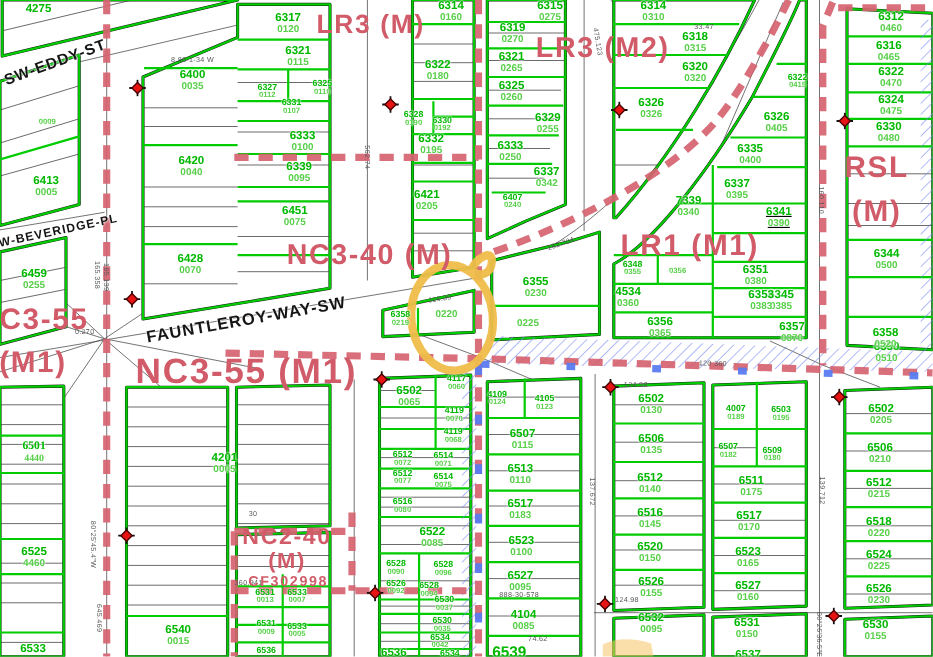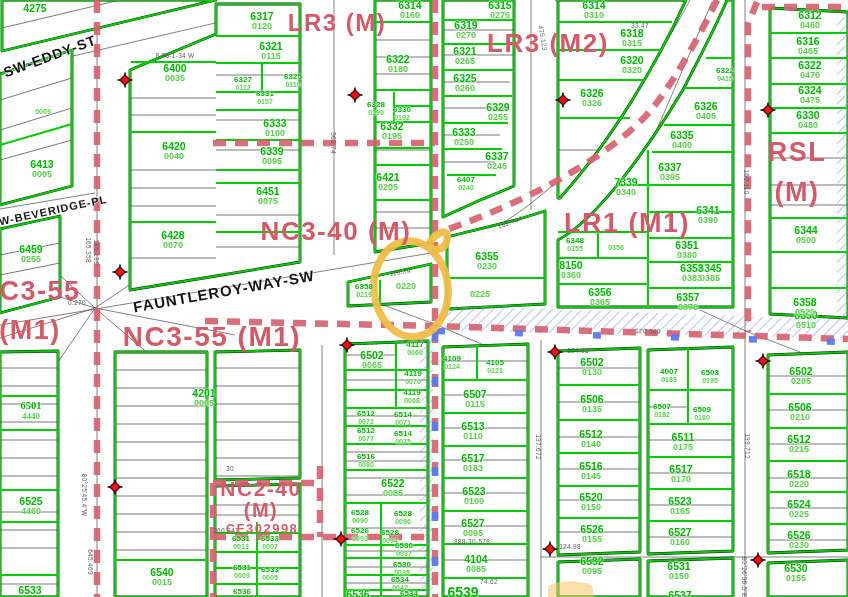--- a/index.html
+++ b/index.html
@@ -229,21 +229,21 @@
       </div>
     <div id="zoning-layer" class="lyr">
         <div class="zlbl" style="left: 337px; top: 23px; font-size: 24px;">LR3 (M)</div>
         <div class="zlbl" style="left: 548px; top: 43px; font-size: 26px;">LR3 (M2)</div>
         <div class="zlbl" style="left: 627px; top: 223px; font-size: 27px;">LR1 (M1)</div>
         <div class="zlbl" style="left: 797px; top: 152px; font-size: 27px;">RSL</div>
         <div class="zlbl" style="left: 797px; top: 192px; font-size: 27px;">(M)</div>
         <div class="zlbl" style="left: 336px; top: 231px; font-size: 26px;">NC3-40 (M)</div>
         <div class="zlbl" style="left: 40px; top: 291px; font-size: 27px;">C3-55</div>
         <div class="zlbl" style="left: 30px; top: 330px; font-size: 27px;">(M1)</div>
-        <div class="zlbl" style="left: 212px; top: 337px; font-size: 28px; text-align: right;">NC3-55 (M1)</div>
+        <div class="zlbl" style="left: 224px; top: 337px; font-size: 32px; text-align: right;">NC3-55 (M1)</div>
         <div class="zlbl" style="left: 261px; top: 488px; font-size: 21px;">NC2-40</div>
         <div class="zlbl" style="left: 261px; top: 510px; font-size: 20px;">(M)</div>
         <div class="zlbl" style="left: 262px; top: 528px; font-size: 13px;">CF302998</div>
       </div>
     <div id="street-layer" class="lyr">
         <div class="slbl" style="left: 50px; top: 56px; font-size: 14px; --r: -20deg;">SW-EDDY-ST</div>
         <div class="slbl" style="left: 49px; top: 211px; font-size: 11px; --r: -12deg;">SW-BEVERIDGE-PL</div>
         <div class="slbl" style="left: 224px; top: 291px; font-size: 15px; --r: -10deg;">FAUNTLEROY-WAY-SW</div>
       </div>
     <div id="parcel-layer" class="lyr">
@@ -366,21 +366,21 @@
         <div class="plbl" style="left: 498px; top: 112px;">
           <div class="num">6329</div>
           <div class="lot">0255</div>
         </div>
         <div class="plbl" style="left: 464px; top: 137px;">
           <div class="num">6333</div>
           <div class="lot">0250</div>
         </div>
         <div class="plbl" style="left: 497px; top: 161px;">
           <div class="num">6337</div>
-          <div class="lot">0245</div>
+          <div class="lot">0342</div>
         </div>
         <div class="plbl" style="left: 594px; top: 10px;">
           <div class="num">6314</div>
           <div class="lot">0310</div>
         </div>
         <div class="plbl" style="left: 632px; top: 38px;">
           <div class="num">6318</div>
           <div class="lot">0315</div>
         </div>
         <div class="plbl" style="left: 632px; top: 65px;">
@@ -392,52 +392,52 @@
           <div class="lot">0326</div>
         </div>
         <div class="plbl" style="left: 626px; top: 187px;">
           <div class="num">7339</div>
           <div class="lot">0340</div>
         </div>
         <div class="plbl" style="left: 670px; top: 172px;">
           <div class="num">6337</div>
           <div class="lot">0395</div>
         </div>
-        <div class="plbl" style="left: 708px; top: 215px;">
+        <div class="plbl" style="left: 708px; top: 197px; text-decoration: underline;">
           <div class="num">6341</div>
           <div class="lot">0390</div>
         </div>
         <div class="plbl" style="left: 710px; top: 225px; margin-top: 48px;">
           <div class="num">6345</div>
           <div class="lot">0385</div>
         </div>
         <div class="plbl sm" style="left: 575px; top: 244px;">
           <div class="num">6348</div>
           <div class="lot">0355</div>
         </div>
         <div class="plbl sm" style="left: 616px; top: 247px;">
           <div class="lot">0356</div>
         </div>
         <div class="plbl" style="left: 571px; top: 270px;">
-          <div class="num">8150</div>
+          <div class="num">4534</div>
           <div class="lot">0360</div>
         </div>
         <div class="plbl" style="left: 687px; top: 250px;">
           <div class="num">6351</div>
           <div class="lot">0380</div>
         </div>
         <div class="plbl" style="left: 692px; top: 273px;">
           <div class="num">6353</div>
           <div class="lot">0383</div>
         </div>
         <div class="plbl" style="left: 600px; top: 297px;">
           <div class="num">6356</div>
           <div class="lot">0365</div>
         </div>
-        <div class="plbl" style="left: 688px; top: 302px;">
+        <div class="plbl" style="left: 720px; top: 302px;">
           <div class="num">6357</div>
           <div class="lot">0370</div>
         </div>
         <div class="plbl sm" style="left: 725px; top: 74px;">
           <div class="num">6322</div>
           <div class="lot">0415</div>
         </div>
         <div class="plbl" style="left: 706px; top: 111px;">
           <div class="num">6326</div>
           <div class="lot">0405</div>
@@ -482,21 +482,21 @@
           <div class="num">6501</div>
           <div class="lot">4440</div>
         </div>
         <div class="plbl" style="left: 31px; top: 506px;">
           <div class="num">6525</div>
           <div class="lot">4460</div>
         </div>
         <div class="plbl" style="left: 30px; top: 590px;">
           <div class="num">6533</div>
         </div>
-        <div class="plbl" style="left: 204px; top: 398px;">
+        <div class="plbl" style="left: 204px; top: 421px;">
           <div class="num">4201</div>
           <div class="lot">0005</div>
         </div>
         <div class="plbl" style="left: 162px; top: 577px;">
           <div class="num">6540</div>
           <div class="lot">0015</div>
         </div>
         <div class="plbl sm" style="left: 241px; top: 542px;">
           <div class="num">6531</div>
           <div class="lot">0013</div>

